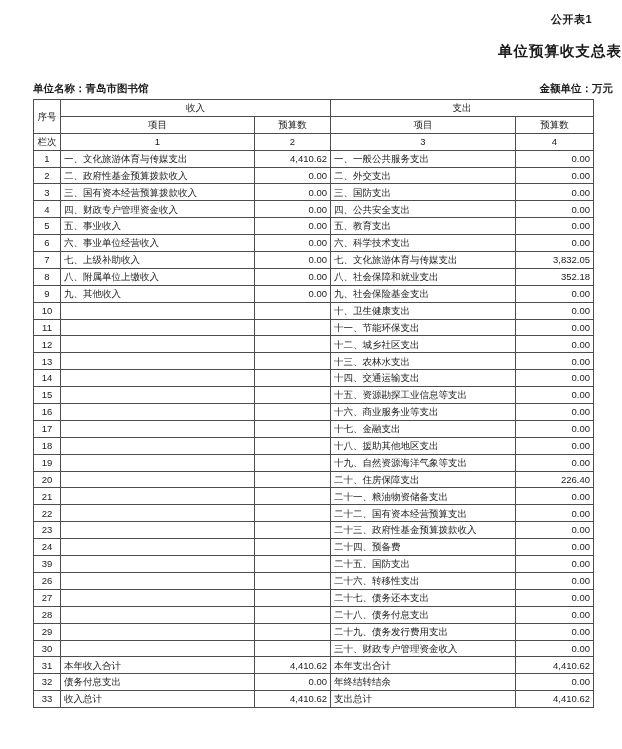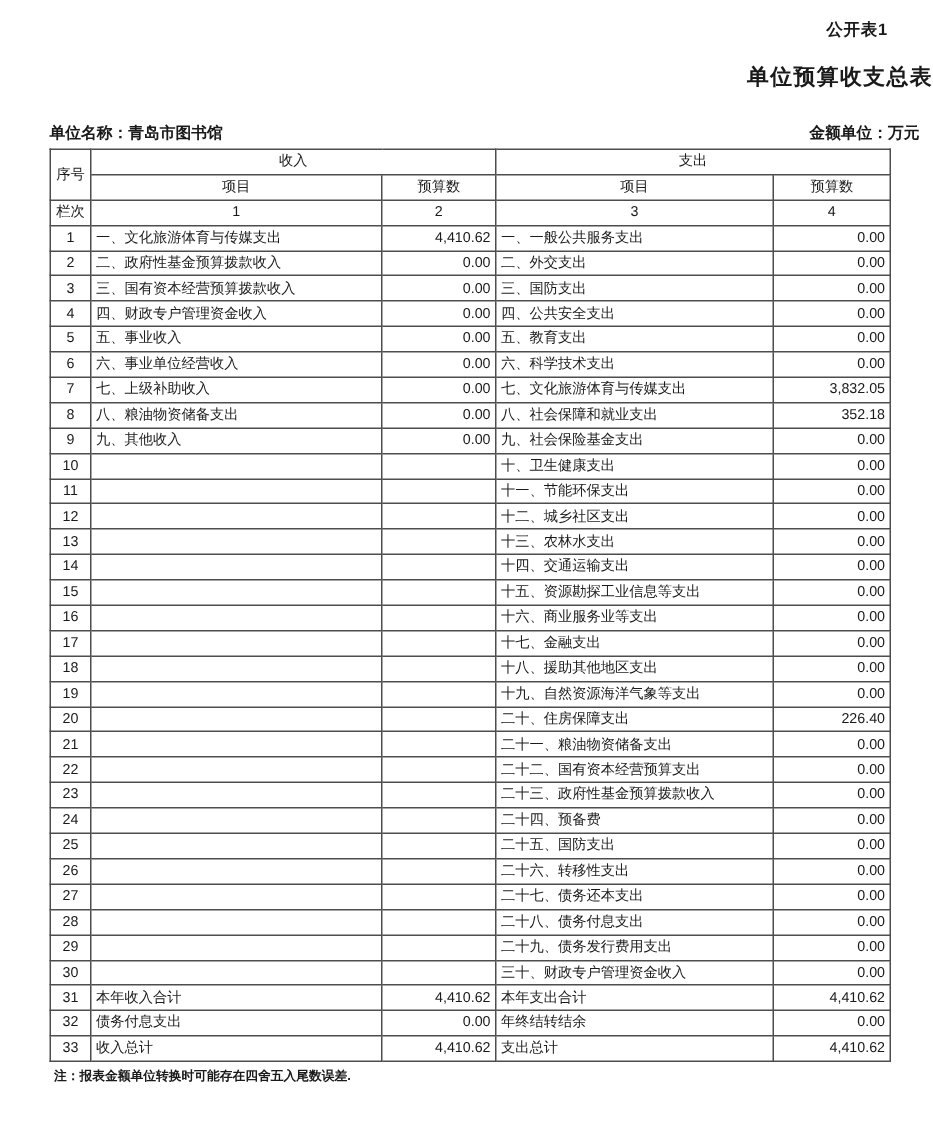--- a/index.html
+++ b/index.html
@@ -129,21 +129,21 @@
         </tr>
         <tr>
           <td class="c">7</td>
           <td class="l">七、上级补助收入</td>
           <td class="r">0.00</td>
           <td class="l">七、文化旅游体育与传媒支出</td>
           <td class="r">3,832.05</td>
         </tr>
         <tr>
           <td class="c">8</td>
-          <td class="l">八、粮油物资储备支出</td>
+          <td class="l">八、附属单位上缴收入</td>
           <td class="r">0.00</td>
           <td class="l">八、社会保障和就业支出</td>
           <td class="r">352.18</td>
         </tr>
         <tr>
           <td class="c">9</td>
           <td class="l">九、其他收入</td>
           <td class="r">0.00</td>
           <td class="l">九、社会保险基金支出</td>
           <td class="r">0.00</td>
@@ -247,21 +247,21 @@
           <td class="r">0.00</td>
         </tr>
         <tr>
           <td class="c">24</td>
           <td class="l"></td>
           <td class="r"></td>
           <td class="l">二十四、预备费</td>
           <td class="r">0.00</td>
         </tr>
         <tr>
-          <td class="c">25</td>
+          <td class="c">39</td>
           <td class="l"></td>
           <td class="r"></td>
           <td class="l">二十五、国防支出</td>
           <td class="r">0.00</td>
         </tr>
         <tr>
           <td class="c">26</td>
           <td class="l"></td>
           <td class="r"></td>
           <td class="l">二十六、转移性支出</td>
@@ -312,15 +312,14 @@
         <tr>
           <td class="c">33</td>
           <td class="l">收入总计</td>
           <td class="r">4,410.62</td>
           <td class="l">支出总计</td>
           <td class="r">4,410.62</td>
         </tr>
       </tbody>
   </table>
 
-  <div class="note">注：报表金额单位转换时可能存在四舍五入尾数误差.</div>
 
 </div>
 
 </body></html>

